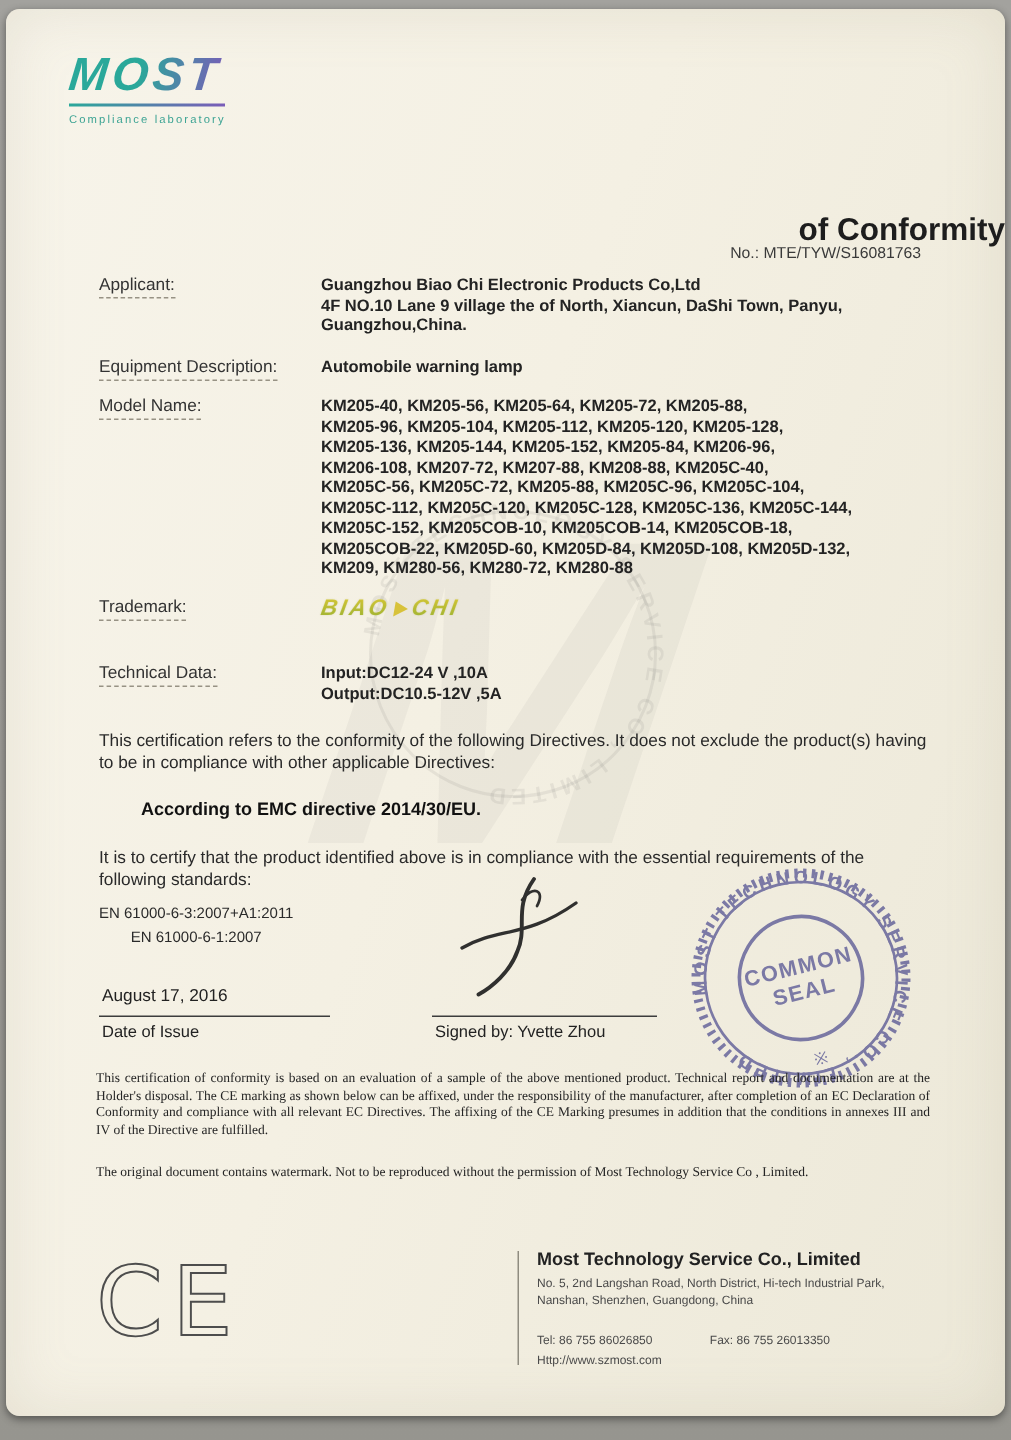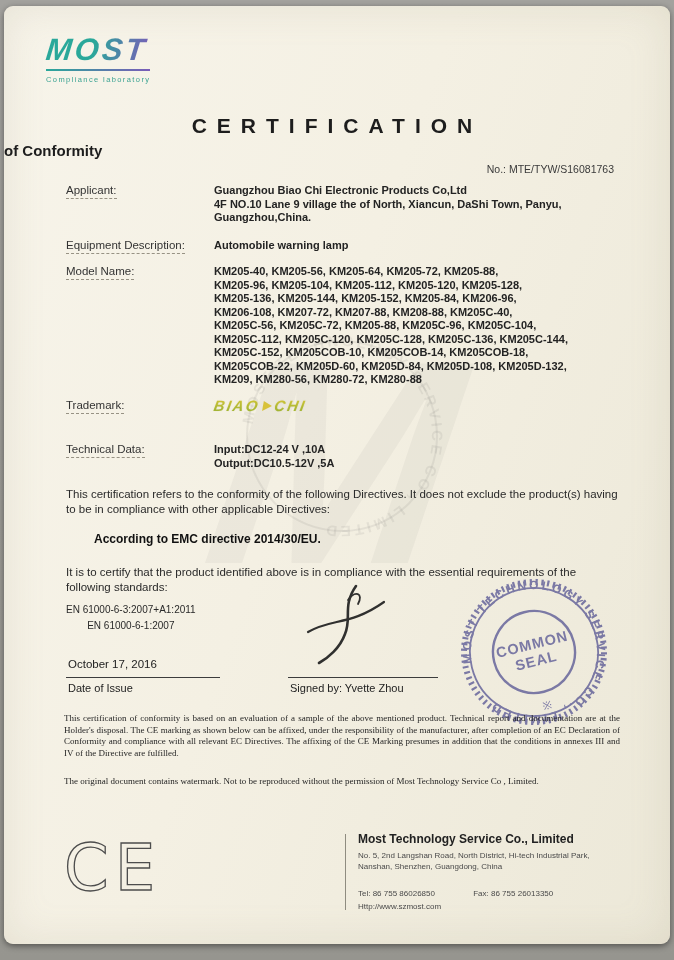--- a/index.html
+++ b/index.html
@@ -27,22 +27,22 @@
     -webkit-background-clip: text; background-clip: text; color: transparent;
     transform: skewX(-6deg);
   }
   .logo-underline { width: 104px; height: 2px; margin-top: 1px;
     background: linear-gradient(90deg, #2aa89a, #7a5cb8); }
   .logo-tagline { margin-top: 4px; font-size: 7.5px; letter-spacing: 1.4px; color: #3ba393; text-align: center; }
 
   
   .title-main { position: absolute; left: 0; right: 0; top: 108px; text-align: center;
     font-size: 21px; font-weight: bold; letter-spacing: 10px; color: #1d1d1d; }
-  .title-sub { position: absolute; left: 0; right: 0; top: 136px; text-align: left;
-    font-size: 15px; font-weight: bold; color: #1d1d1d; }
+  .title-sub { position: absolute; left: 0; right: 0; top: 136px; text-align: right;
+    font-size: 21px; font-weight: bold; color: #1d1d1d; }
   .cert-no { position: absolute; right: 56px; top: 157px; font-size: 10.5px; color: #3a3a3a; }
 
   
   .row { position: absolute; left: 62px; right: 48px; }
   .flabel { position: absolute; left: 0; top: 0; font-size: 11.5px; color: #333;
     border-bottom: 1px dashed #979284; padding-bottom: 2px; white-space: nowrap; }
   .fvalue { margin-left: 148px; font-size: 11px; font-weight: bold; color: #232323; line-height: 13.5px; }
   .fvalue .vline { white-space: nowrap; }
 
   
@@ -112,21 +112,20 @@
       <textPath href="#wmArc" startOffset="2%">MOST TECHNOLOGY SERVICE CO., LIMITED</textPath>
     </text>
   </svg>
 
   <div class="logo">
     <div class="logo-brand">MOST</div>
     <div class="logo-underline"></div>
     <div class="logo-tagline">Compliance laboratory</div>
   </div>
 
-  <div class="title-main">CERTIFICATION</div>
   <div class="title-sub">of Conformity</div>
   <div class="cert-no">No.: MTE/TYW/S16081763</div>
 
   <div class="row" style="top:178px">
     <span class="flabel">Applicant:</span>
     <div class="fvalue">
       <div class="vline">Guangzhou Biao Chi Electronic Products Co,Ltd</div>
       <div class="vline">4F NO.10 Lane 9 village the of North, Xiancun, DaShi Town, Panyu,</div>
       <div class="vline">Guangzhou,China.</div>
     </div>
@@ -178,21 +177,21 @@
     <div>EN 61000-6-3:2007+A1:2011</div>
     <div>EN 61000-6-1:2007</div>
   </div>
 
   <svg class="sig-svg" width="112" height="92" viewBox="0 0 112 92">
     <path d="M 64 6 C 50 26, 60 38, 53 54 C 48 68, 36 78, 27 83" fill="none" stroke="#1c1c1c" stroke-width="2.6" stroke-linecap="round"></path>
     <path d="M 16 52 C 40 38, 58 46, 92 22" fill="none" stroke="#1c1c1c" stroke-width="2.2" stroke-linecap="round"></path>
     <path d="M 56 20 C 63 10, 72 13, 66 24" fill="none" stroke="#1c1c1c" stroke-width="1.8" stroke-linecap="round"></path>
   </svg>
 
-  <div class="issue-date">October 17, 2016</div>
+  <div class="issue-date">August 17, 2016</div>
   <div class="rule rule-date"></div>
   <div class="rule rule-sign"></div>
   <div class="under-label lbl-date">Date of Issue</div>
   <div class="under-label lbl-sign">Signed by: Yvette Zhou</div>
 
   <svg class="seal" viewBox="0 0 160 160">
     <defs>
         <path id="sealArc" d="M 17,80 A 63,63 0 1 1 143,80 A 63,63 0 1 1 17,80"></path>
       </defs>
     <circle cx="80" cy="80" r="70" fill="none" stroke="currentColor" stroke-width="6" stroke-dasharray="2.2,3.6"></circle>

